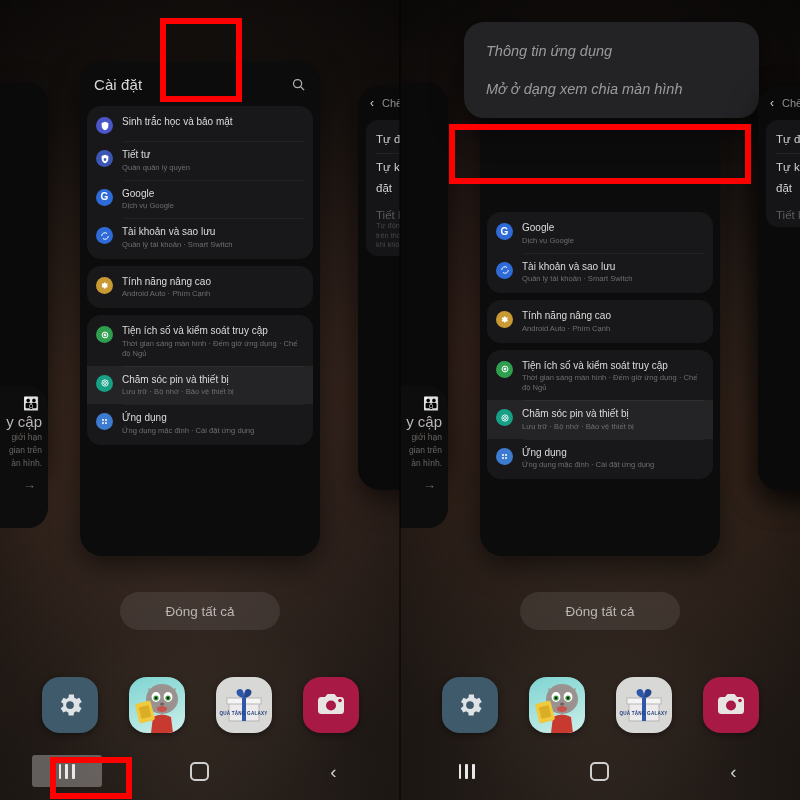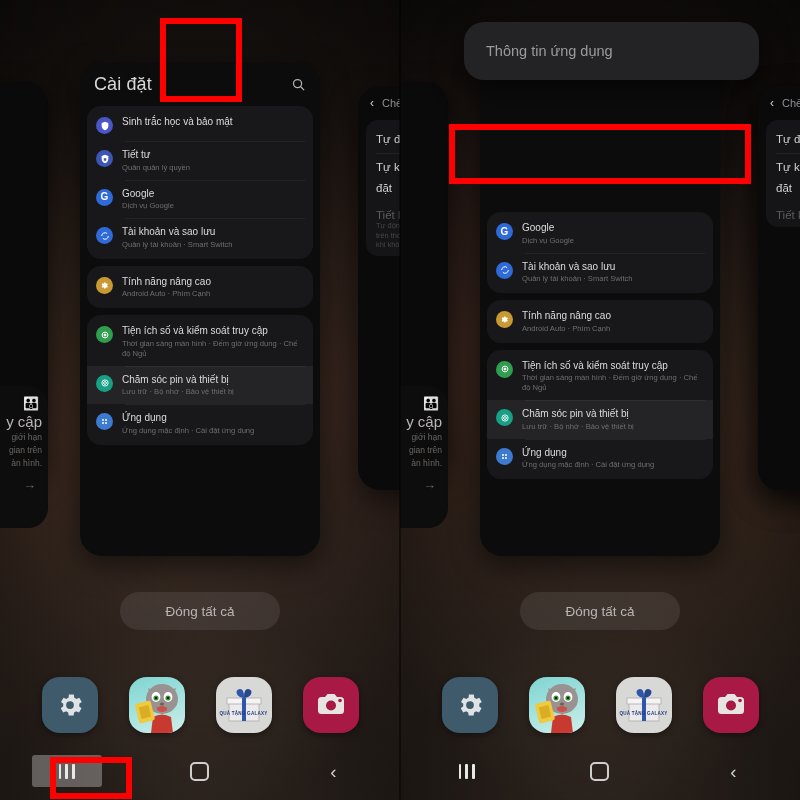--- a/index.html
+++ b/index.html
@@ -37,21 +37,21 @@
         background:#0b0b0c;
         box-shadow:0 10px 28px rgba(0,0,0,.55);}
 
   .card.side{background:#0a0a0b;}
 
   
   .card.main{left:80px;top:62px;width:240px;height:494px;background:#0c0c0d;}
 
   .card-head{height:44px;display:flex;align-items:center;justify-content:space-between;
              padding:0 14px;background:#0c0c0d;}
-  .card-title{color:#d8d8d8;font-size:18px;letter-spacing:.1px;}
+  .card-title{color:#d8d8d8;font-size:15px;letter-spacing:.1px;}
   .search-ic{width:15px;height:15px;opacity:.85;}
 
   .groups{padding:0 7px;}
   .group{background:#18181a;border-radius:14px;margin-bottom:7px;padding:2px 0;}
 
   .srow{display:flex;align-items:flex-start;gap:9px;padding:7px 9px 7px 9px;position:relative;}
   .srow + .srow::before{content:"";position:absolute;left:38px;right:8px;top:0;height:1px;background:rgba(255,255,255,.055);}
   .srow.hl{background:rgba(255,255,255,.055);}
   .sic{width:17px;height:17px;border-radius:50%;flex:0 0 auto;margin-top:2px;
        display:flex;align-items:center;justify-content:center;font-size:9px;color:#fff;}
@@ -106,21 +106,21 @@
        display:flex;align-items:center;justify-content:space-around;}
   .navbtn{width:70px;height:32px;display:flex;align-items:center;justify-content:center;}
   .navbtn.pressed{background:rgba(255,255,255,.30);border-radius:3px;}
   .bars{display:flex;gap:4px;}
   .bars i{display:block;width:2.6px;height:15px;background:#e8e8e8;border-radius:1px;}
   .homesq{width:15px;height:15px;border:2px solid #cfcfcf;border-radius:5px;}
   .backch{color:#cfcfcf;font-size:19px;line-height:1;}
 
   
   .popup{position:absolute;left:64px;top:22px;width:295px;background:#232326;border-radius:20px;
-         padding:10px 0;box-shadow:0 10px 30px rgba(0,0,0,.6);}
+         padding:10px 0;box-shadow:0 10px 30px rgba(0,0,0,.6);font-style:italic;}
   .pitem{padding:11px 22px;color:#9b9b9f;font-size:14.5px;white-space:nowrap;}
   .pitem.active{background:#313134;color:#ffffff;}
 
   
   .redbox{position:absolute;border:6px solid #ff0000;box-sizing:border-box;}
   #rb-gear{left:160px;top:18px;width:82px;height:84px;}
   #rb-recents{left:50px;top:757px;width:82px;height:42px;}
   #rb-popup{left:449px;top:124px;width:302px;height:60px;}
 
   .seam{position:absolute;left:399px;top:0;width:2px;height:800px;background:rgba(0,0,0,.45);}
@@ -457,20 +457,21 @@
                 <div class="stitle">Ứng dụng</div>
                 <div class="ssub">Ứng dụng mặc định  ·  Cài đặt ứng dụng</div>
               </span>
             </div>
           </div>
         </div>
     </div>
 
     <div class="popup">
       <div class="pitem">Thông tin ứng dụng</div>
+      <div class="pitem">Mở ở dạng xem chia màn hình</div>
     </div>
 
     <div class="closeall">
       <span>Đóng tất cả</span>
     </div>
 
     <div class="dock">
       <div class="appicon sq ic-settings">
         <svg width="30" height="30" viewBox="0 0 24 24" fill="#dfe3e6">
           <path d="M19.4 13a7.6 7.6 0 0 0 0-2l2-1.5-2-3.4-2.3 1a7.7 7.7 0 0 0-1.7-1l-.3-2.5h-4l-.3 2.5c-.6.2-1.2.6-1.7 1l-2.3-1-2 3.4L6.6 11a7.6 7.6 0 0 0 0 2l-2 1.5 2 3.4 2.3-1c.5.4 1.1.8 1.7 1l.3 2.5h4l.3-2.5c.6-.2 1.2-.6 1.7-1l2.3 1 2-3.4-2-1.5z"></path>

